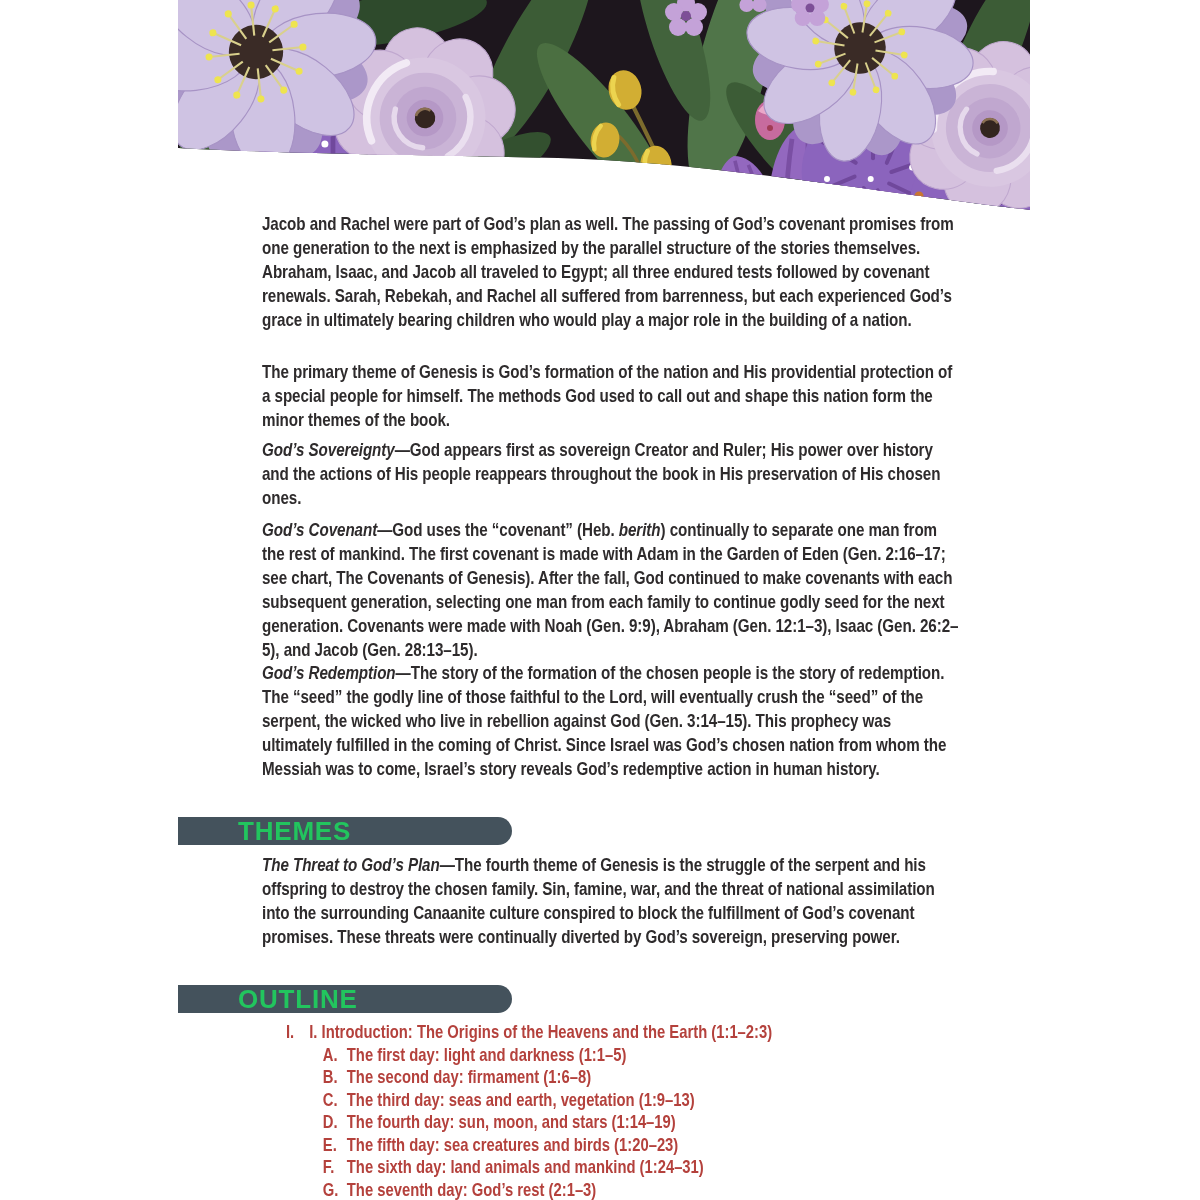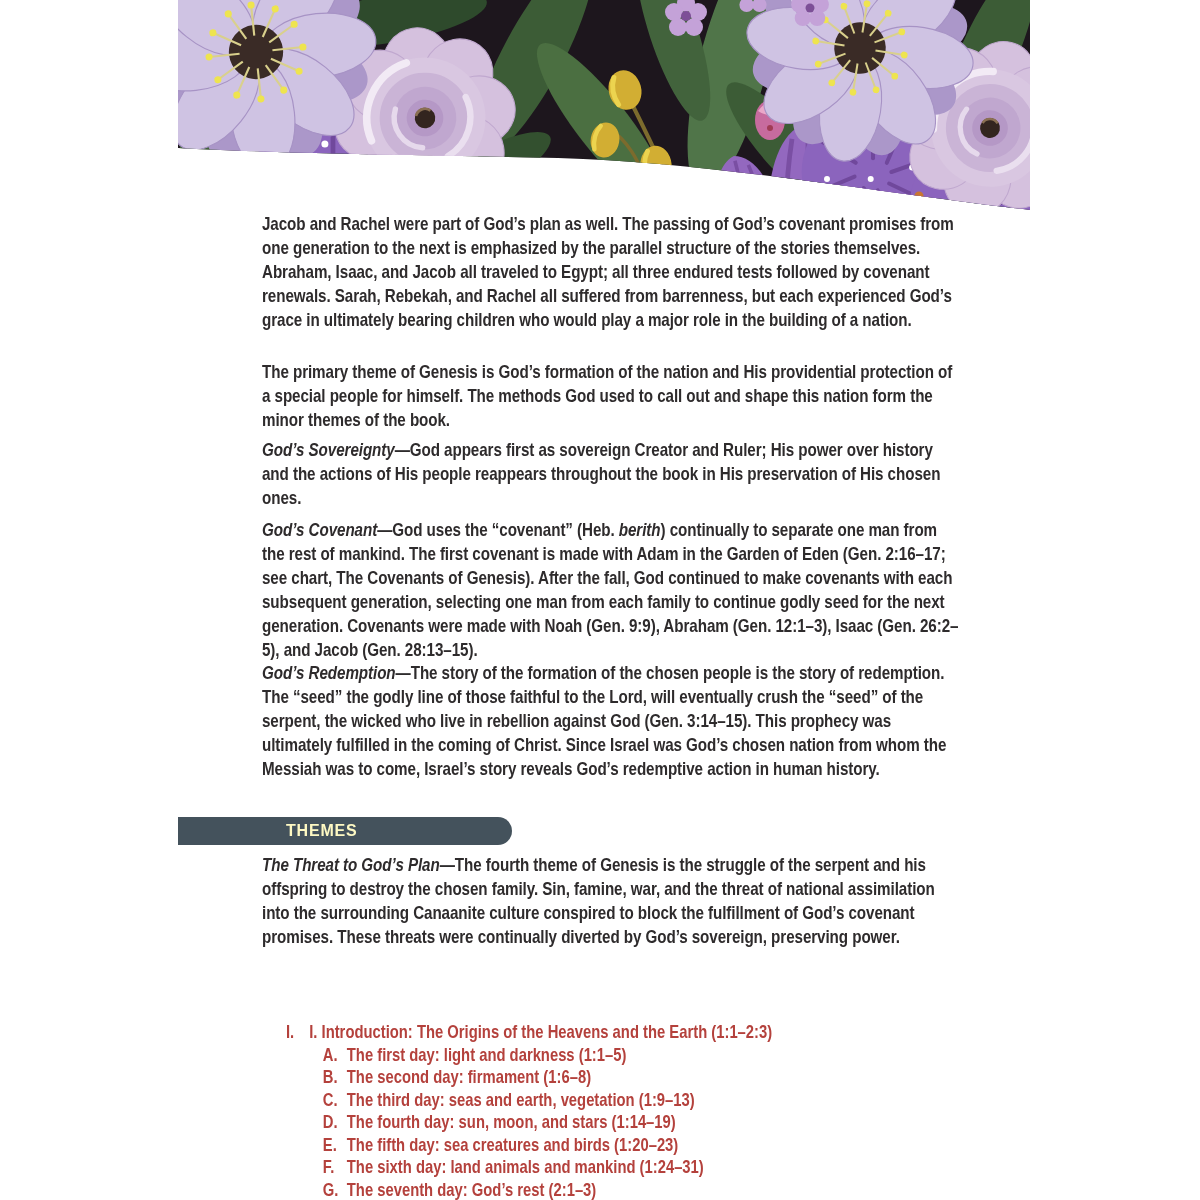--- a/index.html
+++ b/index.html
@@ -27,23 +27,23 @@
   .p5 { top:661px; }
   .p6 { top:853px; }
   .it { font-style:italic; }
   .banner {
     position:absolute; left:178px; width:334px; height:28px;
     background:#44525c; border-radius:0 14px 14px 0;
   }
   .banner-themes  { top:817px; }
   .banner-outline { top:985px; }
   .banner-label {
-    display:block; padding-left:108px;
-    font-size:16px; font-weight:700; letter-spacing:0.8px;
-    line-height:28px; color:#fef9c3;
+    display:block; padding-left:60px;
+    font-size:26px; font-weight:700; letter-spacing:0.8px;
+    line-height:28px; color:#22c55e;
   }
   .outline-block {
     position:absolute; left:262px; top:1021px; width:872px;
     transform:scaleX(0.8); transform-origin:left top;
     color:#b4413c; font-weight:700;
     font-size:18.5px; line-height:22.5px;
   }
   .o-row { display:flex; }
   .o-row.head { padding-left:30px; }
   .o-marker { flex:none; width:29px; }
@@ -252,20 +252,23 @@
   <p class="body-para p4"><span class="it">God’s Covenant</span><span>—God uses the “covenant” (Heb. </span><span class="it">berith</span><span>) continually to separate one man from the rest of mankind. The first covenant is made with Adam in the Garden of Eden (Gen. 2:16–17; see chart, The Covenants of Genesis). After the fall, God continued to make covenants with each subsequent generation, selecting one man from each family to continue godly seed for the next generation. Covenants were made with Noah (Gen. 9:9), Abraham (Gen. 12:1–3), Isaac (Gen. 26:2–5), and Jacob (Gen. 28:13–15).</span></p>
 
   <p class="body-para p5"><span class="it">God’s Redemption</span><span>—The story of the formation of the chosen people is the story of redemption. The “seed” the godly line of those faithful to the Lord, will eventually crush the “seed” of the serpent, the wicked who live in rebellion against God (Gen. 3:14–15). This prophecy was ultimately fulfilled in the coming of Christ. Since Israel was God’s chosen nation from whom the Messiah was to come, Israel’s story reveals God’s redemptive action in human history.</span></p>
 
   <div class="banner banner-themes">
     <span class="banner-label">THEMES</span>
   </div>
 
   <p class="body-para p6"><span class="it">The Threat to God’s Plan</span><span>—The fourth theme of Genesis is the struggle of the serpent and his offspring to destroy the chosen family. Sin, famine, war, and the threat of national assimilation into the surrounding Canaanite culture conspired to block the fulfillment of God’s covenant promises. These threats were continually diverted by God’s sovereign, preserving power.</span></p>
 
+  <div class="banner banner-outline">
+    <span class="banner-label">OUTLINE</span>
+  </div>
 
   <div class="outline-block">
     <div class="o-row head">
       <span class="o-marker">I.</span>
       <span class="o-text">I. Introduction: The Origins of the Heavens and the Earth (1:1–2:3)</span>
     </div>
     <div class="o-row item">
       <span class="o-letter">A.</span>
       <span class="o-text">The first day: light and darkness (1:1–5)</span>
     </div>

